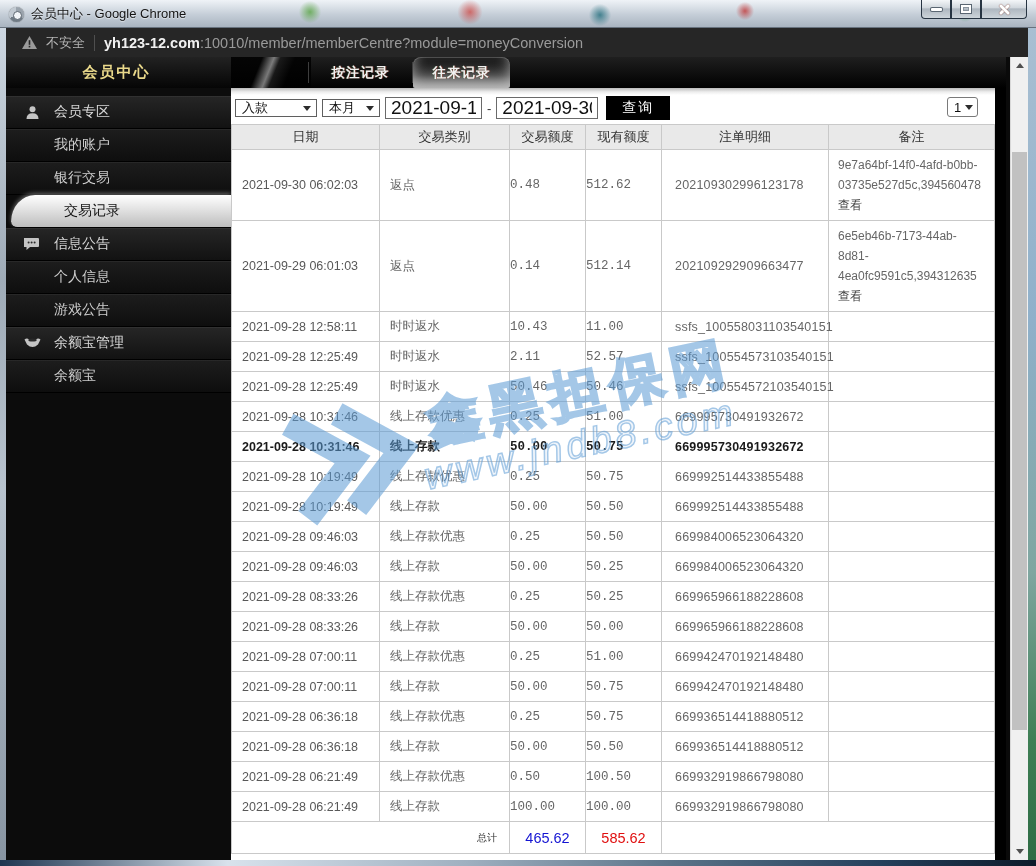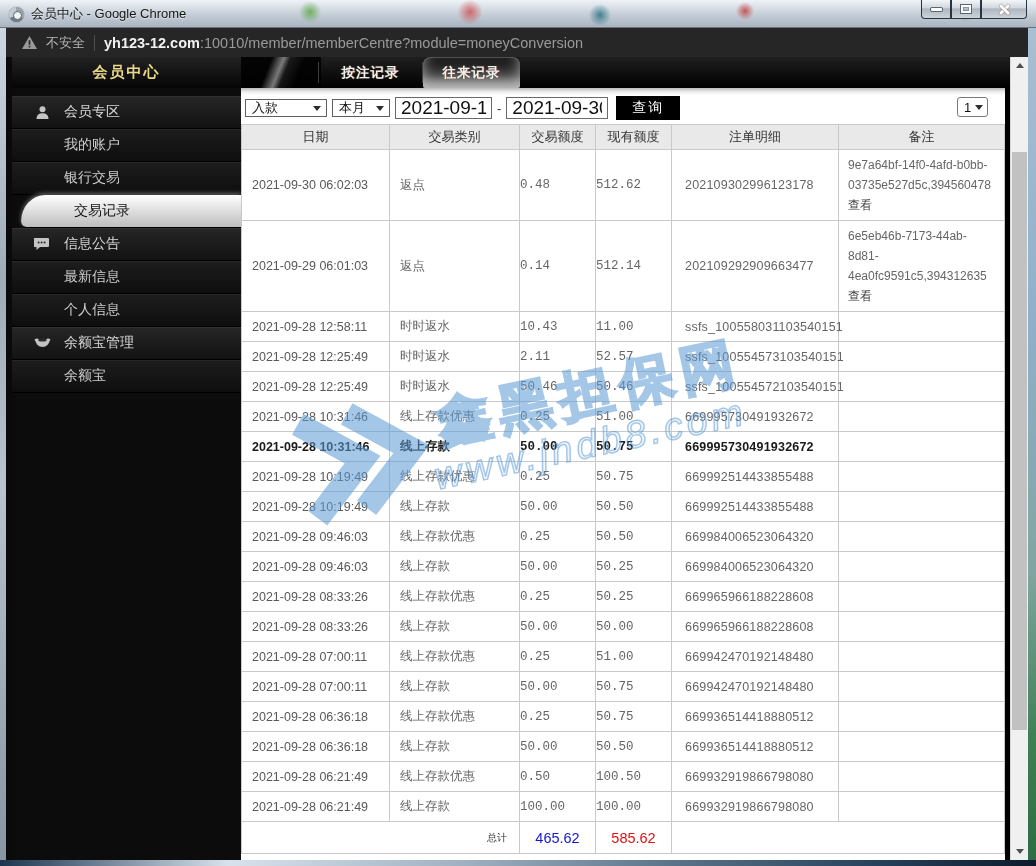--- a/index.html
+++ b/index.html
@@ -62,21 +62,21 @@
   .url { font-size:14.5px; color:#9a9a9a; white-space:nowrap; }
   .url b { color:#f1f1f1; font-weight:bold; }
   
   .border-left  { position:absolute; left:0; top:28px; width:6px; height:838px;
     background:linear-gradient(180deg,#cdd7e1,#9fabb7 30%,#b8c3ce 55%,#8794a1); }
   .border-right { position:absolute; left:1028px; top:28px; width:8px; height:838px;
     background:linear-gradient(180deg,#a9bfd2,#8fb0ca 35%,#7fa6a0 65%,#3f7f55 85%,#2e6b44); }
   .border-bottom{ position:absolute; left:0; top:860px; width:1036px; height:6px;
     background:linear-gradient(90deg,#1d3550,#d8e2ec 22%,#9fb0c0 45%,#5a7388 65%,#25405c 85%,#0d1b2a); }
   
-  .page { position:absolute; left:12px; top:57px; width:1004px; height:803px; background:#000;padding-left:28px; }
+  .page { position:absolute; left:2px; top:57px; width:1004px; height:803px; background:#000;padding-left:28px; }
   
   .sidebar { position:absolute; left:0; top:0; width:229px; height:100%; background:#0c0c0c; }
   .side-title {
     height:31px; display:flex; align-items:center; justify-content:center;
     font-size:15px; font-weight:bold; letter-spacing:2px; color:#ead98b;
     background:linear-gradient(#222, #050505);
   }
   .menu { margin-top:8px; }
   .menu-row {
     height:33px; display:flex; align-items:center; cursor:pointer;
@@ -236,24 +236,24 @@
             <svg width="16" height="14" viewBox="0 0 16 14">
                 <path d="M1 1 h14 a1 1 0 0 1 1 1 v7 a1 1 0 0 1 -1 1 h-8 l-3.5 3 v-3 h-2.5 a1 1 0 0 1 -1 -1 v-7 a1 1 0 0 1 1 -1 Z" fill="#c4c4c4" transform="translate(-1,0)"></path>
                 <circle cx="4.6" cy="5.5" r="1" fill="#2a2a2a"></circle>
                 <circle cx="7.6" cy="5.5" r="1" fill="#2a2a2a"></circle>
                 <circle cx="10.6" cy="5.5" r="1" fill="#2a2a2a"></circle>
               </svg>
           </span>
           <span class="s-label">信息公告</span>
         </div>
         <div class="menu-row item">
-          <span class="s-label">最新信息</span>
+          <span class="s-label">个人信息</span>
         </div>
         <div class="menu-row item">
-          <span class="s-label">个人信息</span>
+          <span class="s-label">游戏公告</span>
         </div>
         <div class="menu-row header">
           <span class="s-icon">
             <svg width="17" height="12" viewBox="0 0 17 12">
                 <path d="M0.5 2.5 Q3 0.5 5 2.5 L12 2.5 Q14 0.5 16.5 2.5 L14 7.5 Q8.5 12.5 3 7.5 Z" fill="#c4c4c4"></path>
                 <ellipse cx="8.5" cy="3" rx="4.2" ry="1.6" fill="#2a2a2a"></ellipse>
               </svg>
           </span>
           <span class="s-label">余额宝管理</span>
         </div>

